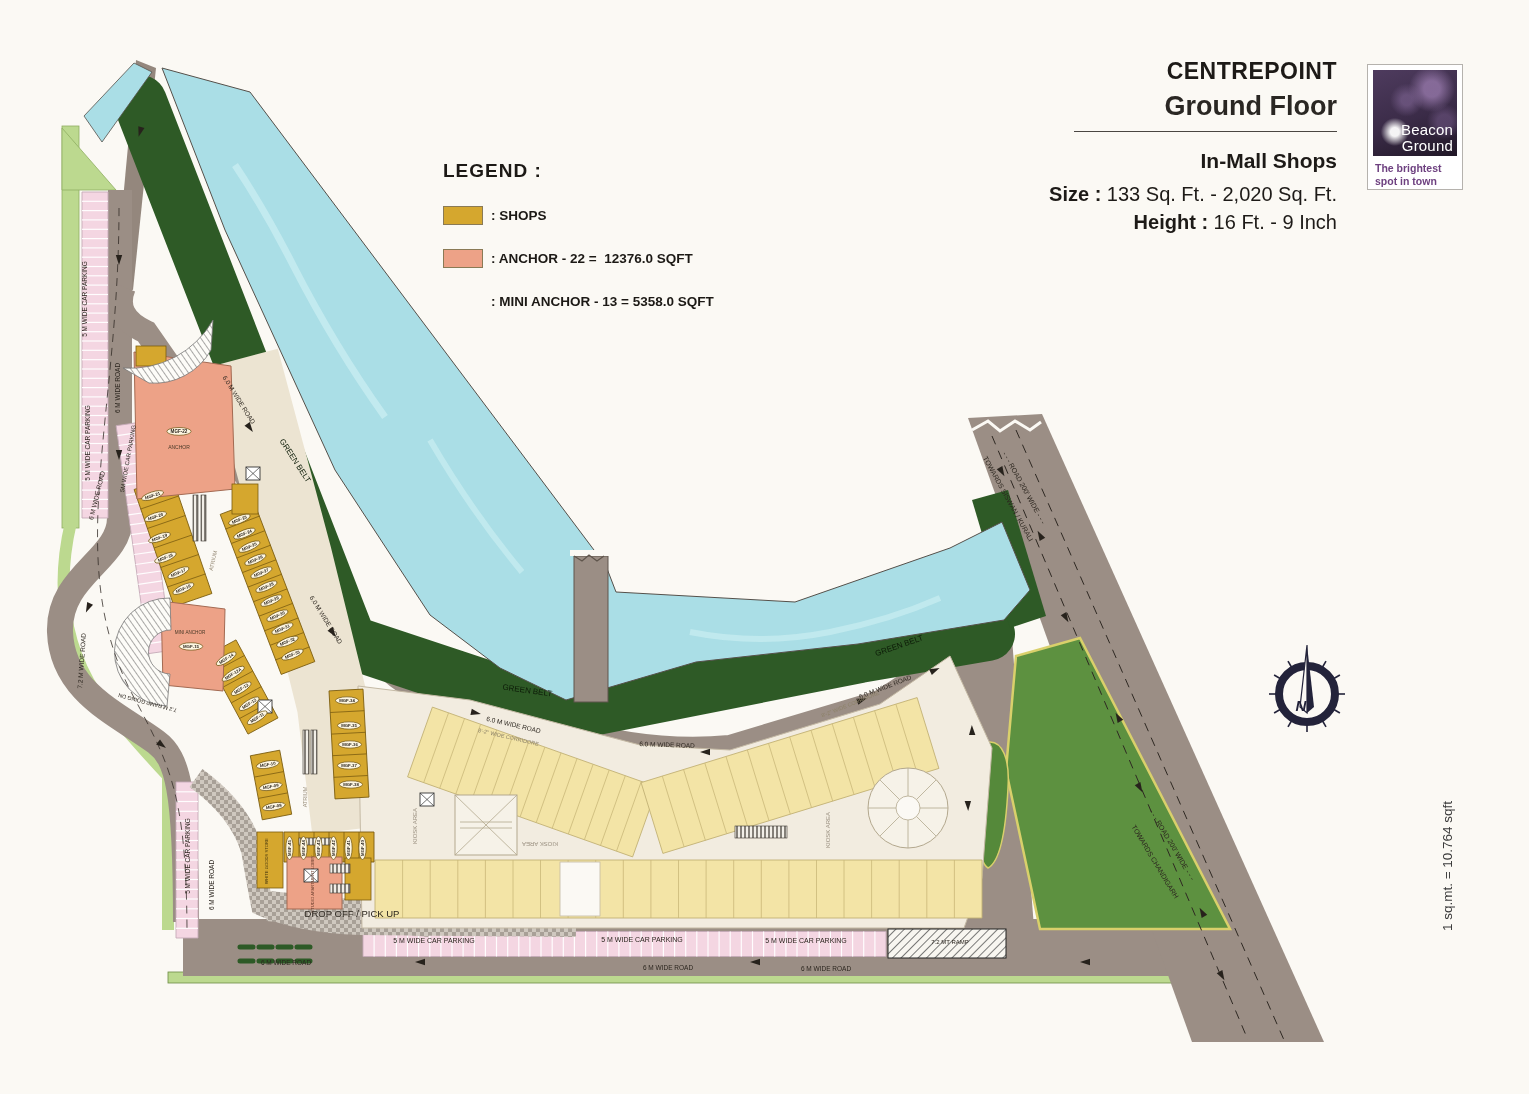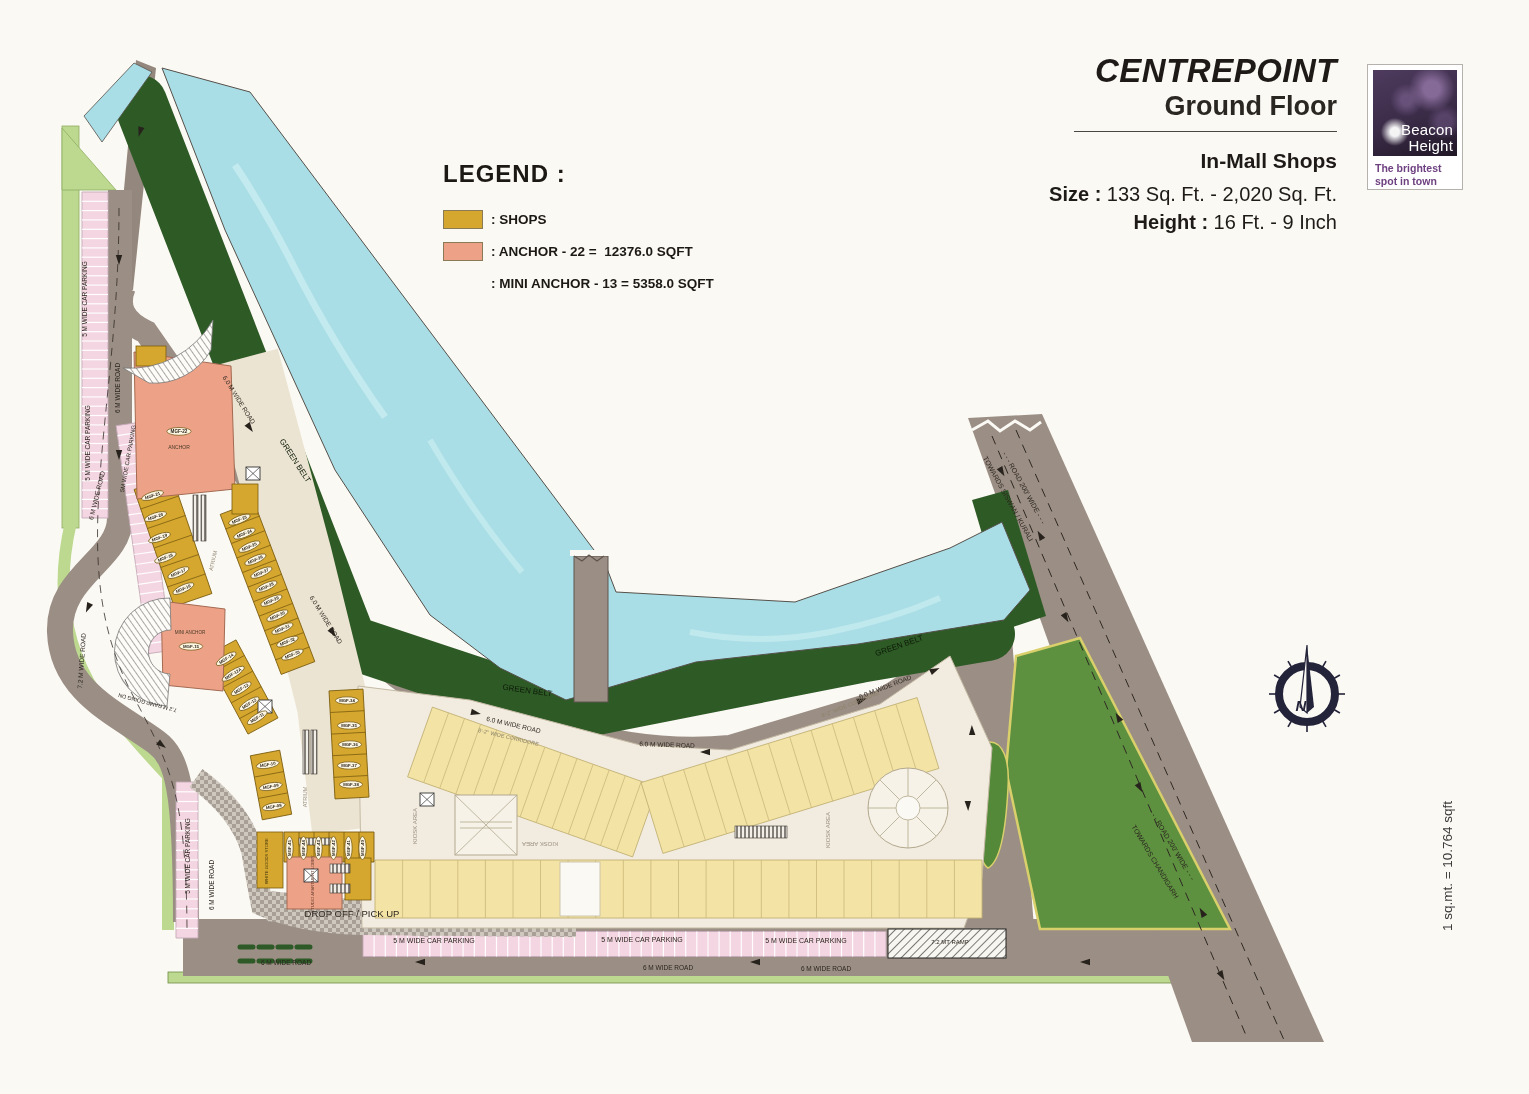--- a/index.html
+++ b/index.html
@@ -2,43 +2,43 @@
 <html><head>
 <meta charset="utf-8">
 <style>
   html,body{margin:0;padding:0;background:#fbf9f4;}
   .stage{position:relative;width:1529px;height:1094px;background:#fbf9f4;overflow:hidden;
          font-family:"Liberation Sans", sans-serif;}
   svg{position:absolute;left:0;top:0;font-family:"Liberation Sans", sans-serif;}
   svg text{user-select:none;}
   
   .titleblock{position:absolute;top:54px;right:192px;text-align:right;color:#1d1a17;}
-  .titleblock .t1{font-size:33px;font-weight:bold;letter-spacing:.5px;line-height:34px;font-style:italic;}
+  .titleblock .t1{font-size:23px;font-weight:bold;letter-spacing:.5px;line-height:34px;}
   .titleblock .t2{font-size:27px;font-weight:bold;color:#2a2723;line-height:32px;margin-top:2px;}
   .titleblock .rule{width:263px;border-top:1.6px solid #4a4642;margin:9px 0 16px auto;}
   .titleblock .t3{font-size:21px;line-height:26px;margin-bottom:6px;font-weight:bold;}
   .titleblock .kv{font-size:20px;line-height:28px;}
   .titleblock .kv b{font-weight:bold;}
   
   .logo{position:absolute;left:1367px;top:64px;width:96px;height:126px;background:#fff;
         border:1px solid #b5b2ad;box-sizing:border-box;padding:5px 5px 16px 5px;}
   .logo .photo{position:relative;width:84px;height:86px;
      background:
        radial-gradient(circle at 26% 72%, rgba(255,255,255,.95) 0 5%, rgba(255,255,255,0) 16%),
        radial-gradient(circle at 70% 22%, rgba(150,120,170,.8) 0 9%, rgba(150,120,170,0) 26%),
        radial-gradient(circle at 40% 35%, rgba(120,95,140,.7) 0 7%, rgba(120,95,140,0) 22%),
        radial-gradient(circle at 85% 60%, rgba(110,85,130,.6) 0 8%, rgba(110,85,130,0) 20%),
        linear-gradient(160deg,#4e3b5e 0%,#3a2b47 55%,#201726 100%);}
   .logo .brand{position:absolute;right:4px;bottom:2px;text-align:right;color:#fff;
      font-size:15px;line-height:16px;font-weight:normal;letter-spacing:.2px;}
   .logo .tag{color:#6e4180;font-size:10.5px;line-height:12.5px;font-weight:bold;padding:6px 0 0 2px;}
   
   .legend{position:absolute;left:443px;top:160px;color:#1c1915;}
-  .legend .lt{font-size:24px;font-weight:bold;letter-spacing:1px;margin-bottom:22px;}
-  .legend .row{display:flex;align-items:center;margin-bottom:13px;}
+  .legend .lt{font-size:19px;font-weight:bold;letter-spacing:1px;margin-bottom:22px;}
+  .legend .row{display:flex;align-items:center;margin-bottom:13px;margin-top:24px;}
   .legend .sw{width:38px;height:17px;border:1px solid #8a7a55;margin-right:8px;flex:0 0 auto;}
   .legend .sw.hidden{visibility:hidden;}
   .legend .lb{font-size:13.5px;font-weight:bold;line-height:19px;white-space:pre;}
 </style>
 </head>
 <body>
 
 <div class="stage">
 
 <svg id="plan-svg" width="1529" height="1094" viewBox="0 0 1529 1094">
@@ -725,21 +725,21 @@
   <div class="rule"></div>
   <div class="t3">In-Mall Shops</div>
   <div class="kv"><b>Size :</b><span> 133 Sq. Ft. - 2,020 Sq. Ft.</span></div>
   <div class="kv"><b>Height :</b><span> 16 Ft. - 9 Inch</span></div>
 </div>
 
 <div class="logo">
   <div class="photo">
     <div class="brand">
       <div>Beacon</div>
-      <div>Height</div>
+      <div>Ground</div>
     </div>
   </div>
   <div class="tag">
     <div>The brightest</div>
     <div>spot in town</div>
   </div>
 </div>
 
 <div class="legend">
   <div class="lt">LEGEND :</div>

